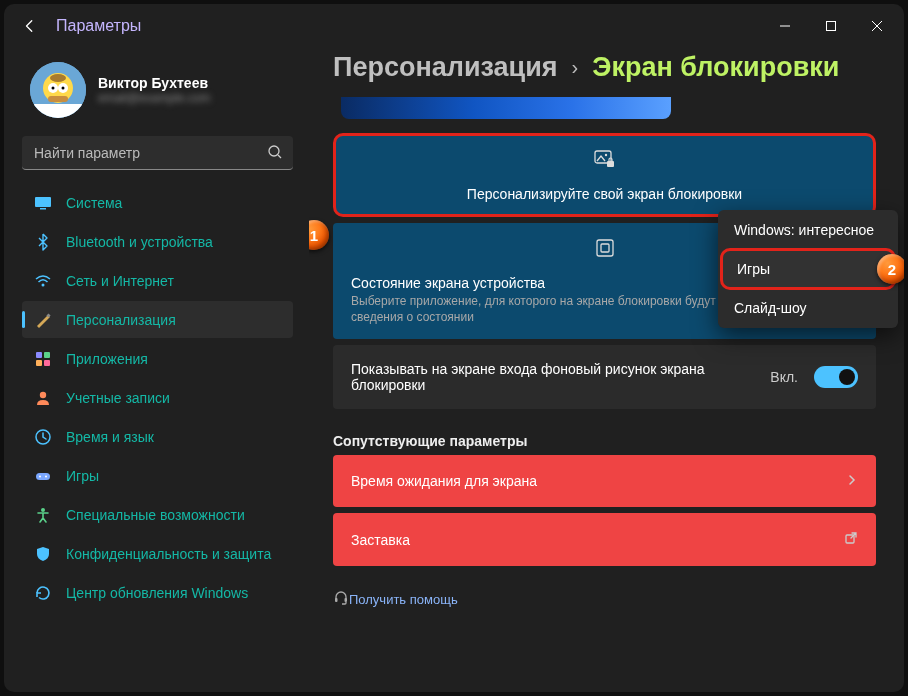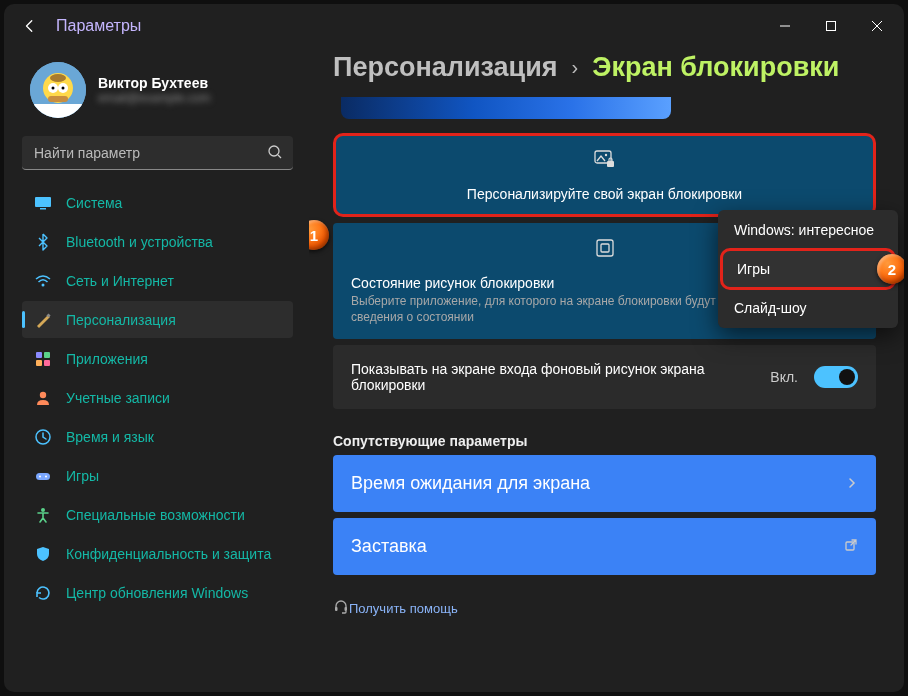--- a/index.html
+++ b/index.html
@@ -41,21 +41,21 @@
   .cdesc { font-size:12px; color:#a8a8a8; margin-top:2px; line-height:1.35;}
   .highlight { border:3px solid #e2231a; border-radius:10px; padding:12px 16px;}
   .badge { position:absolute; width:30px; height:30px; border-radius:50%; background: radial-gradient(circle at 35% 30%, #ff9a3c 0%, #ff7a1a 35%, #e65100 65%, #b33d00 100%); box-shadow: 0 2px 4px rgba(0,0,0,.6), inset -2px -2px 4px rgba(0,0,0,.3), inset 2px 2px 3px rgba(255,255,255,.35); display:flex; align-items:center; justify-content:center; color:#fff; font-weight:700; font-size:15px; z-index:20;}
   .badge1 { left:-10px; top:172px; position:absolute;}
   .toggle-row{ background:#2b2b2b; border-radius:4px; margin-top:6px; padding:16px 18px; display:flex; align-items:center; gap:16px;}
   .toggle-row .tlabel{font-size:14px;color:#fff;flex:1;}
   .toggle-row .tstate{font-size:14px;color:#ccc;}
   .switch{width:44px;height:22px;border-radius:11px;background:#4cc2ff;position:relative;flex-shrink:0;}
   .switch::after{content:"";position:absolute;right:3px;top:3px;width:16px;height:16px;border-radius:50%;background:#111;}
   .section-h{font-size:14px;font-weight:600;color:#eee;margin-top:24px;margin-bottom:6px;}
-  .link-row{background:#3b82f6;border-radius:4px;margin-top:6px;padding:18px 18px;display:flex;font-size:18px;color:#fff;}
+  .link-row{background:#ef4444;border-radius:4px;margin-top:6px;padding:18px 18px;display:flex;align-items:center;font-size:14px;color:#fff;}
   .link-row .arrow{margin-left:auto;color:#ccc;}
   .dropdown{position:absolute;right:6px;top:162px;width:180px;background:#2c2c2c;border-radius:6px;box-shadow:0 8px 24px rgba(0,0,0,.6);z-index:15;overflow:visible;padding:2px;}
   .dd-item{padding:10px 14px;font-size:14px;color:#fff;border-radius:4px;position:relative;}
   .dd-item.sel{border:3px solid #e2231a;border-radius:10px;background:#323232;}
   .badge2{position:absolute;right:-14px;top:50%;transform:translateY(-50%);}
   .help{display:flex;align-items:center;margin-top:24px;font-size:13px;color:#8ab4f8;}
   .help .hicon{color:#ccc;}
 </style>
 </head>
 <body>
@@ -252,21 +252,21 @@
       </div>
 
       <div class="card">
         <span class="cicon">
           <svg viewBox="0 0 22 22">
               <rect x="3" y="3" width="16" height="16" rx="2" stroke="#ddd" stroke-width="1.3" fill="none"></rect>
               <rect x="7" y="7" width="8" height="8" rx="1" stroke="#ddd" stroke-width="1.3" fill="none"></rect>
             </svg>
         </span>
         <div class="ctext">
-          <div class="ctitle">Состояние рисунок блокировки</div>
+          <div class="ctitle">Состояние экрана устройства</div>
           <div class="cdesc">Выберите приложение, для которого на экране блокировки будут выводиться подробные сведения о состоянии</div>
         </div>
       </div>
 
       <div class="toggle-row">
         <div class="tlabel">Показывать на экране входа фоновый рисунок экрана блокировки</div>
         <div class="tstate">Вкл.</div>
         <div class="switch"></div>
       </div>
 

